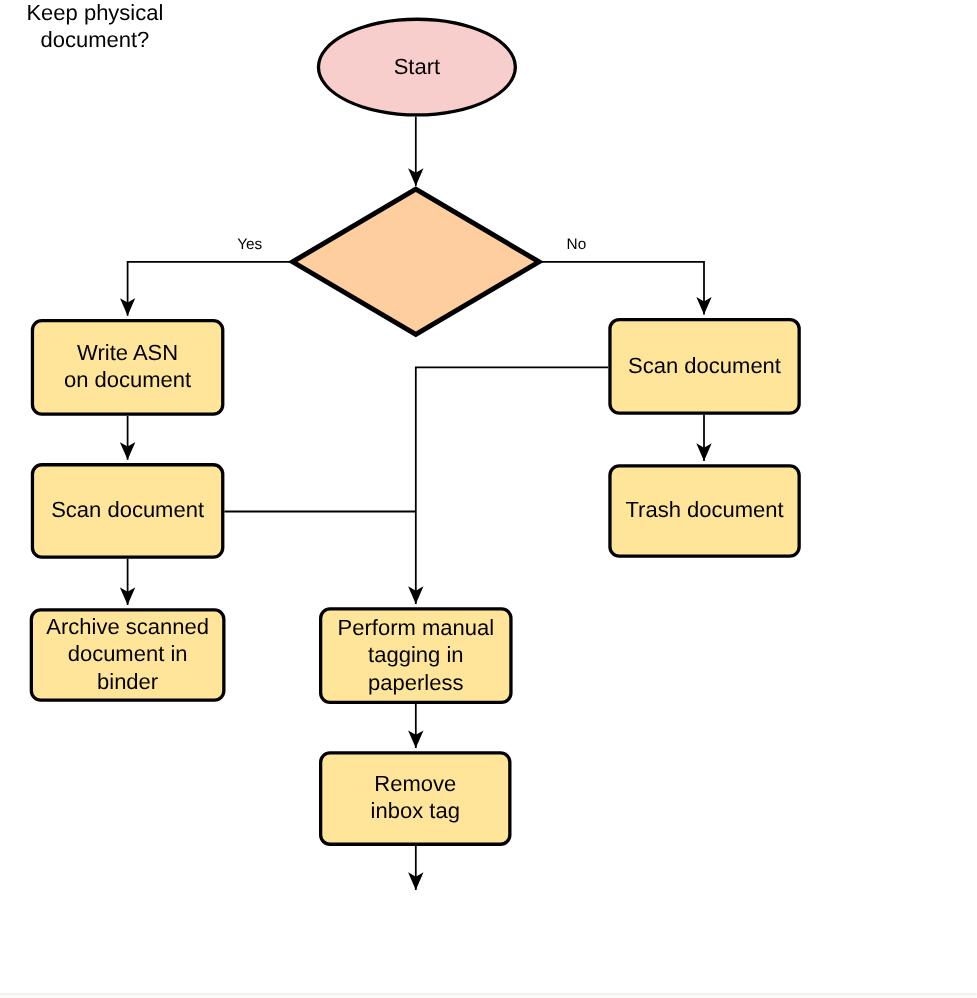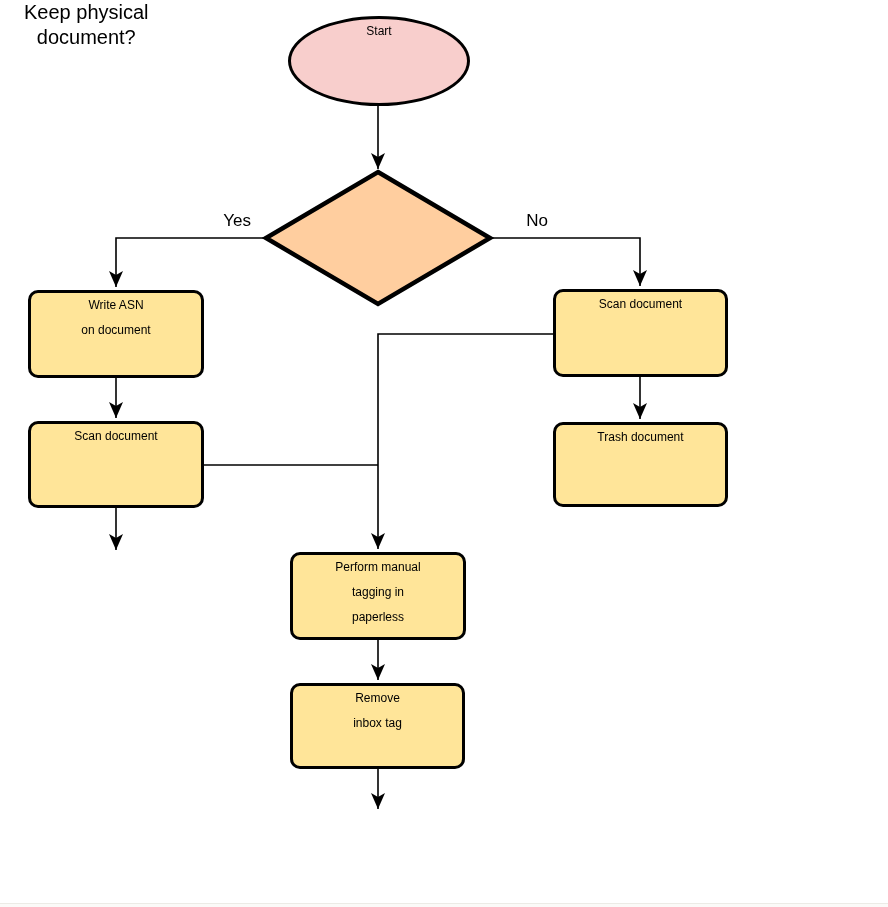--- a/index.html
+++ b/index.html
@@ -30,23 +30,24 @@
   }
   svg.edges polygon.diamond {
     fill: var(--decision-fill, #ffce9f);
     stroke: var(--stroke, #000000);
     stroke-width: 4.5;
     stroke-miterlimit: 10;
   }
   .node {
     position: absolute;
     display: flex;
+    align-items: center;
     justify-content: center;
     text-align: center;
-    font-size: 12px;
+    font-size: 20px;
     line-height: 25px;
     white-space: pre-line;
     box-sizing: border-box;
   }
   .process {
     background: var(--process-fill, #ffe599);
     border: 3px solid var(--stroke, #000000);
     border-radius: 10px;
   }
   .terminator {
@@ -66,23 +67,23 @@
   .node-write-asn { left: 28px;  top: 290px; width: 176px; height: 88px; }
   .node-scan-left { left: 28px;  top: 421px; width: 176px; height: 87px; }
   .node-archive   { left: 27px;  top: 553px; width: 178px; height: 85px; }
   .node-scan-right{ left: 553px; top: 289px; width: 175px; height: 88px; }
   .node-trash     { left: 553px; top: 422px; width: 175px; height: 85px; }
   .node-tagging   { left: 290px; top: 552px; width: 176px; height: 88px; }
   .node-remove    { left: 290px; top: 683px; width: 175px; height: 86px; }
   .node-end       { left: 289px; top: 812px; width: 178px; height: 85px; }
   .edge-label {
     position: absolute;
-    font-size: 17px;
+    font-size: 14px;
     line-height: 22px;
-    text-align: right;
+    text-align: center;
   }
   .edge-label-yes { left: 203px; top: 210px; width: 48px; }
   .edge-label-no  { left: 500px; top: 210px; width: 48px; }
   .annotation {
     position: absolute;
     left: 481px;
     top: 592px;
     width: 404px;
     font-size: 20px;
     line-height: 23px;
@@ -137,20 +138,25 @@
 
   <div class="node process node-write-asn">
     <span>Write ASN
 on document</span>
   </div>
 
   <div class="node process node-scan-left">
     <span>Scan document</span>
   </div>
 
+  <div class="node process node-archive">
+    <span>Archive scanned
+document in
+binder</span>
+  </div>
 
   <div class="node process node-scan-right">
     <span>Scan document</span>
   </div>
 
   <div class="node process node-tagging">
     <span>Perform manual
 tagging in
 paperless</span>
   </div>

